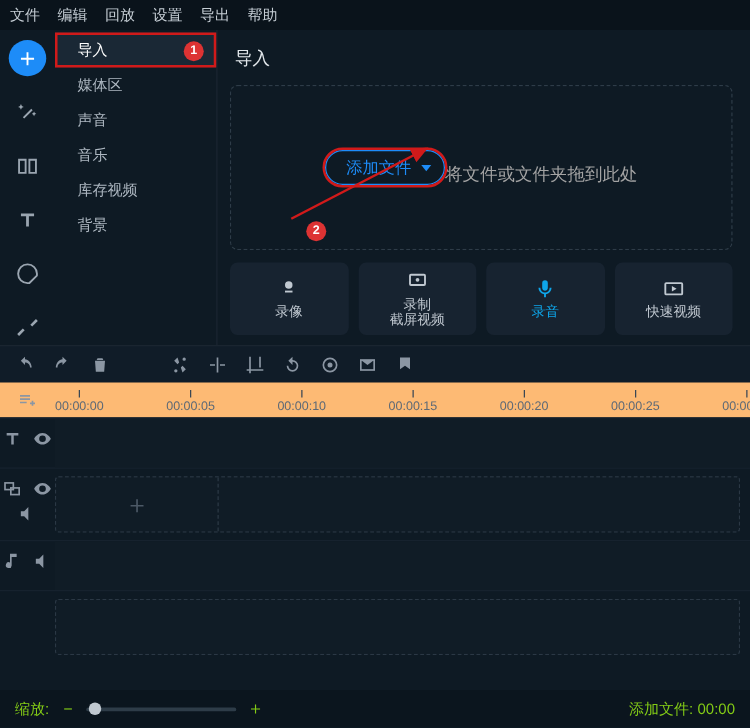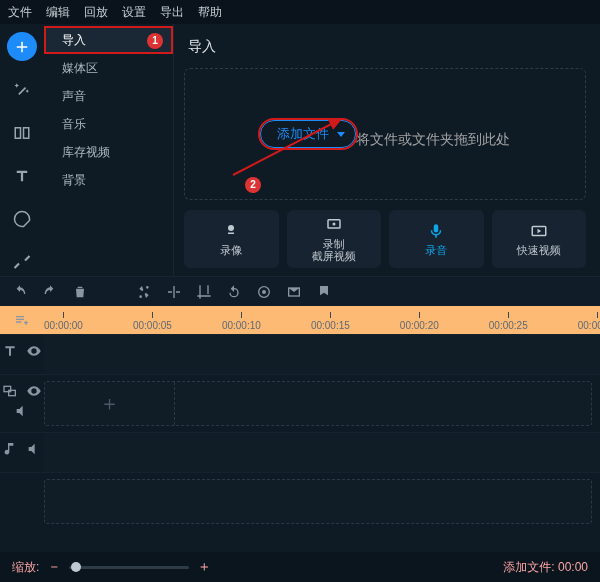--- a/index.html
+++ b/index.html
@@ -211,21 +211,21 @@
     color: #4c5966;
     font-size: 20px;
   }
   .footer {
     position: absolute;
     bottom: 0; left: 0; right: 0;
     height: 30px;
     background: #0b151e;
     display: flex; align-items: center; justify-content: space-between;
     padding: 0 12px;
-    color: #fca5a5; font-size: 12px;
+    color: #84cc16; font-size: 12px;
   }
   .zoom { display:flex; align-items:center; gap:8px;}
   .slider {
     width: 120px; height: 3px; background: #2e3c48; border-radius: 2px;
     position: relative;
   }
   .slider::before {
     content:""; position:absolute; left:2px; top:-3.5px;
     width:10px;height:10px;border-radius:50%;background:#c0c8d0;
   }

